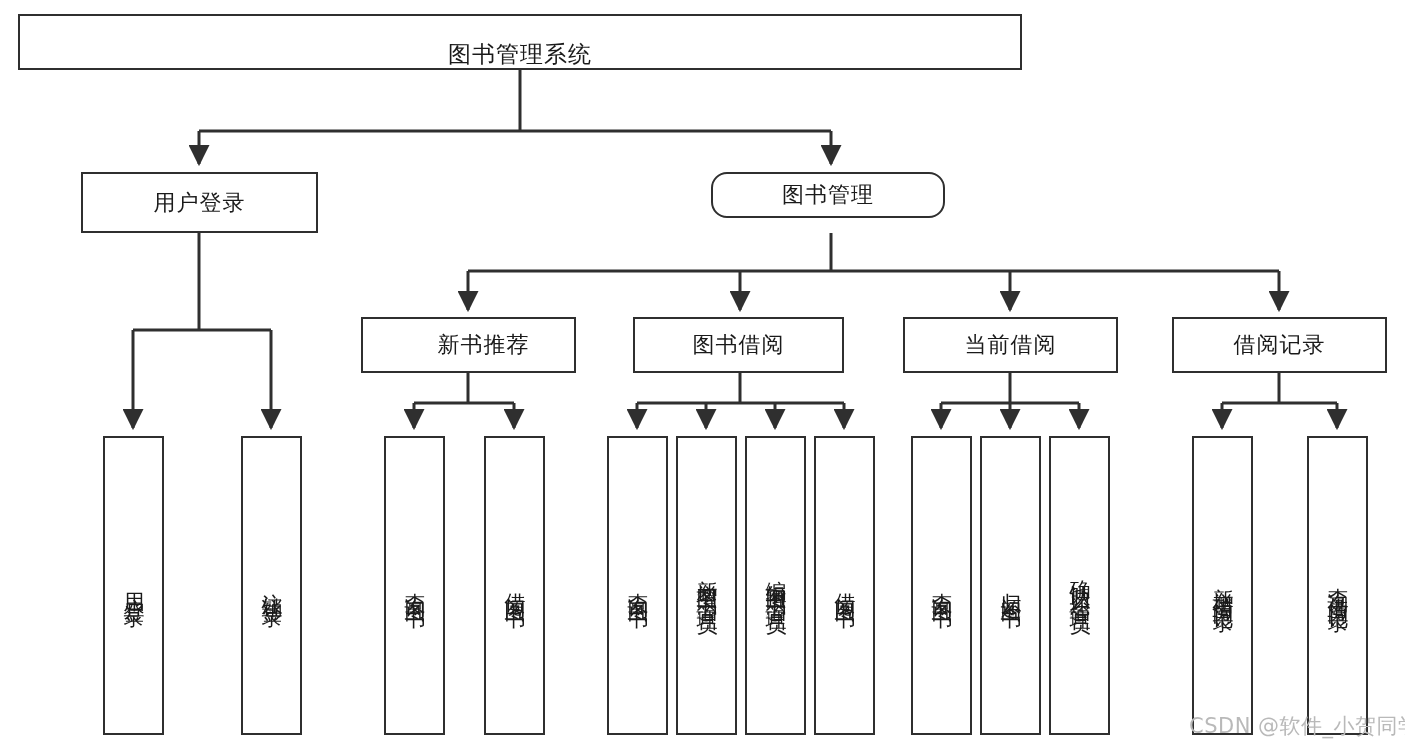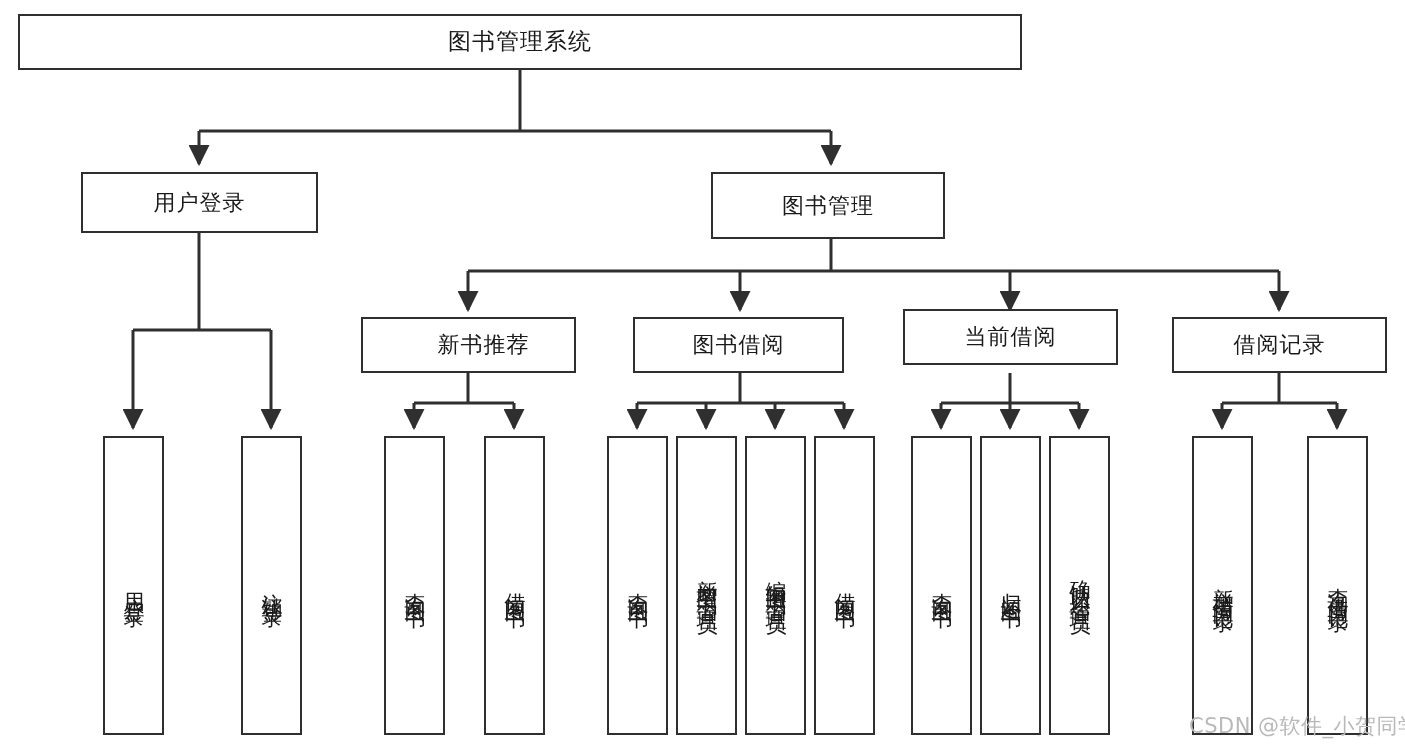--- a/index.html
+++ b/index.html
@@ -121,38 +121,38 @@
       <path d="M 1010 403 L 1010 428" marker-end="url(#arrow)"></path>
       <path d="M 1079 403 L 1079 428" marker-end="url(#arrow)"></path>
 
       <path d="M 1279 373 L 1279 403"></path>
       <path d="M 1222 403 L 1337 403"></path>
       <path d="M 1222 403 L 1222 428" marker-end="url(#arrow)"></path>
       <path d="M 1337 403 L 1337 428" marker-end="url(#arrow)"></path>
     </g>
   </svg>
 
-  <div class="node horiz root" style="left:18px; top:14px; width:1004px; height:56px;">
+  <div class="node horiz root" style="left:18px; top:14px; width:1004px; height:56px;align-items:flex-end;">
     <span class="label">图书管理系统</span>
   </div>
 
   <div class="node horiz" style="left:81px; top:172px; width:237px; height:61px;">
     <span class="label">用户登录</span>
   </div>
-  <div class="node horiz" style="left:711px; top:172px; width:234px; height:67px;">
+  <div class="node horiz" style="left:711px; top:172px; width:234px; height:46px;border-radius:16px;">
     <span class="label">图书管理</span>
   </div>
 
   <div class="node horiz" style="left:361px; top:317px; width:215px; height:56px;padding-left:30px;">
     <span class="label">新书推荐</span>
   </div>
   <div class="node horiz" style="left:633px; top:317px; width:211px; height:56px;">
     <span class="label">图书借阅</span>
   </div>
-  <div class="node horiz" style="left:903px; top:309px; width:215px; height:56px;">
+  <div class="node horiz" style="left:903px; top:317px; width:215px; height:56px;">
     <span class="label">当前借阅</span>
   </div>
   <div class="node horiz" style="left:1172px; top:317px; width:215px; height:56px;">
     <span class="label">借阅记录</span>
   </div>
 
   <div class="node vert" style="left:103px; top:436px; width:61px; height:299px;">
     <span class="label">用户登录</span>
   </div>
   <div class="node vert" style="left:241px; top:436px; width:61px; height:299px;">

